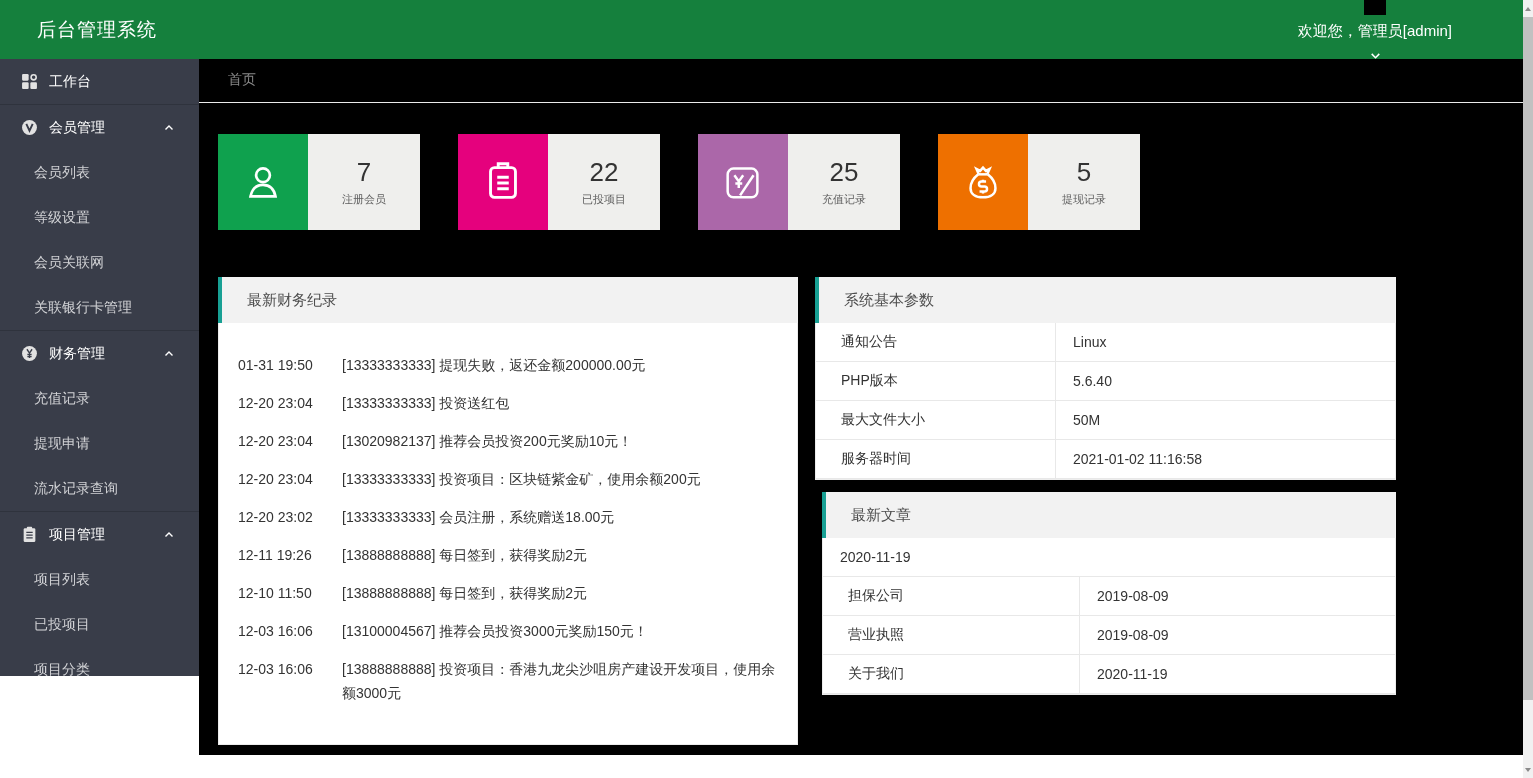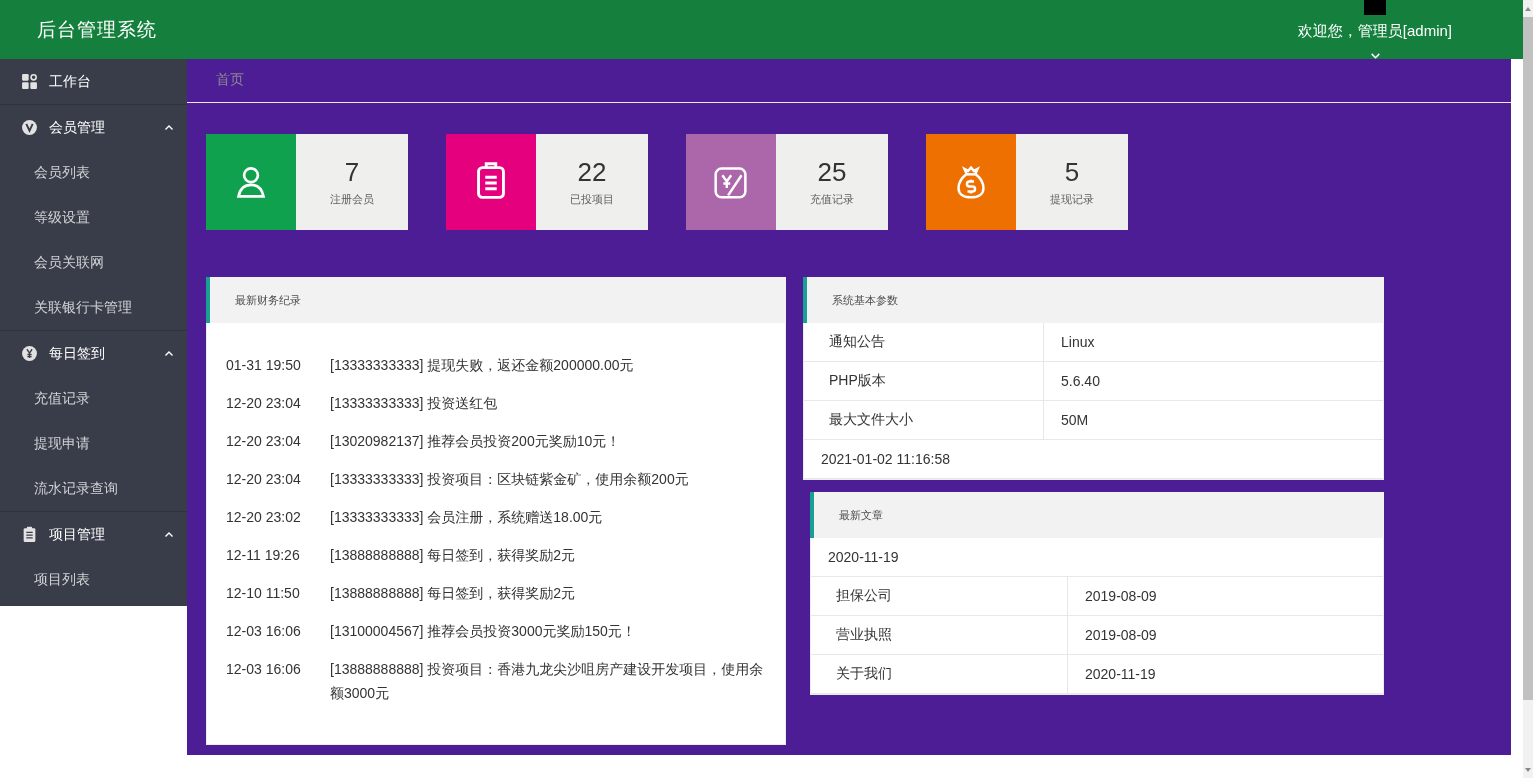--- a/index.html
+++ b/index.html
@@ -13,54 +13,54 @@
     position:absolute; top:0; left:0; width:1523px; height:59px;
     background:#15803d; display:flex; align-items:center; z-index:5;
   }
   .header-title { color:#fff; font-size:19px; margin-left:37px; letter-spacing:1px; }
   .header-right { position:absolute; right:71px; display:flex; align-items:center; gap:7px; cursor:pointer;flex-direction:column; }
   .avatar { width:22px; height:22px; background:#000; }
   .welcome { color:#fff; font-size:15px; }
   .hdr-caret { display:inline-block; margin-left:2px; }
   
   .sidebar {
-    position:absolute; top:59px; left:0; width:199px; height:547px;
+    position:absolute; top:59px; left:0; width:199px; height:617px;
     background:#393D49; overflow:hidden;
   }
   .nav-group { border-bottom:1px solid #2F333D; }
   .nav-item {
     height:45px; display:flex; align-items:center; padding-left:21px;
     color:#fff; font-size:14px; cursor:pointer; position:relative;
   }
   .nav-icon { width:17px; height:17px; margin-right:11px; display:inline-flex; color:#e2e2e2; }
   .nav-icon svg { width:17px; height:17px; }
   .nav-caret { position:absolute; right:24px; display:inline-flex; }
   .nav-sub .nav-item { padding-left:34px; color:#d2d3d6; }
   
-  .main { position:absolute; left:187px; top:59px; width:1324px; height:696px; background:#4c1d95; overflow:hidden; }
+  .main { position:absolute; left:199px; top:59px; width:1324px; height:696px; background:#000000; overflow:hidden; }
   .tabbar { height:44px; border-bottom:1px solid #ebebeb; display:flex; align-items:flex-end; }
   .tab-home { font-size:14px; color:#8a8a8a; padding:0 12px 13px 29px; cursor:pointer; }
   
   .cards { display:flex; gap:38px; margin:31px 0 0 19px; }
   .stat-card { width:202px; height:96px; display:flex; }
   .stat-ico { width:90px; height:96px; display:flex; align-items:center; justify-content:center; }
   .stat-ico svg { width:46px; height:46px; }
   .c-green  { background:#0FA14E; }
   .c-pink   { background:#E5017D; }
   .c-purple { background:#AB67A9; }
   .c-orange { background:#EE7000; }
   .stat-info { flex:1; background:#EFEFED; display:flex; flex-direction:column; align-items:center; justify-content:center; }
   .stat-value { font-size:26px; color:#333; line-height:30px; }
   .stat-label { font-size:11px; color:#5f5f5f; margin-top:5px; }
   
   .panels { display:flex; gap:17px; margin:47px 0 0 19px; align-items:flex-start; }
   .panel-head {
     height:46px; background:#F2F2F2; border-left:4px solid #18A094;
     display:flex; align-items:center; padding-left:25px;
-    font-size:11px; color:#4d4d4d;
+    font-size:15px; color:#4d4d4d;
   }
   .finance-panel { width:580px; }
   .finance-body { border:1px solid #ececec; border-top:none; min-height:422px; padding:30px 0 10px; background:#fff; }
   .record { display:flex; padding:0 14px 14px 19px; font-size:14px; line-height:24px; color:#333; }
   .rec-time { width:84px; flex:none; margin-right:20px; white-space:nowrap; }
   .rec-text { flex:1; }
   .right-col { width:581px; }
   .kv-table { border:1px solid #ececec; border-top:none; background:#fff; }
   .kv-row { display:flex; height:39px; border-bottom:1px solid #e8e8e8; align-items:center; font-size:14px; color:#333; }
   .kv-row:last-child { border-bottom:1px solid #e8e8e8; }
@@ -143,21 +143,21 @@
   </div>
 
   <div class="nav-group">
     <div class="nav-item">
       <span class="nav-icon">
         <svg viewBox="0 0 16 16">
             <circle cx="8" cy="8" r="7" fill="currentColor"></circle>
             <path d="M5.6 4l2.4 3.6L10.4 4M8 7.6v4.6M6 8.8h4M6 10.8h4" fill="none" stroke="#393D49" stroke-width="1.3"></path>
           </svg>
       </span>
-      <span>每日签到</span>
+      <span>财务管理</span>
       <span class="nav-caret">
         <svg width="12" height="12" viewBox="0 0 12 12">
             <path d="M2.5 7.5L6 4l3.5 3.5" fill="none" stroke="#fff" stroke-width="1.4"></path>
           </svg>
       </span>
     </div>
     <div class="nav-sub">
       <div class="nav-item">
         <span>充值记录</span>
       </div>
@@ -340,20 +340,21 @@
           </div>
           <div class="kv-row">
             <div class="kv-key">PHP版本</div>
             <div class="kv-val">5.6.40</div>
           </div>
           <div class="kv-row">
             <div class="kv-key">最大文件大小</div>
             <div class="kv-val">50M</div>
           </div>
           <div class="kv-row">
+            <div class="kv-key">服务器时间</div>
             <div class="kv-val">2021-01-02 11:16:58</div>
           </div>
         </div>
       </div>
 
       <div class="articles-panel">
         <div class="panel-head">最新文章</div>
         <div class="kv-table art">
           <div class="kv-row">
             <div class="kv-val">2020-11-19</div>

